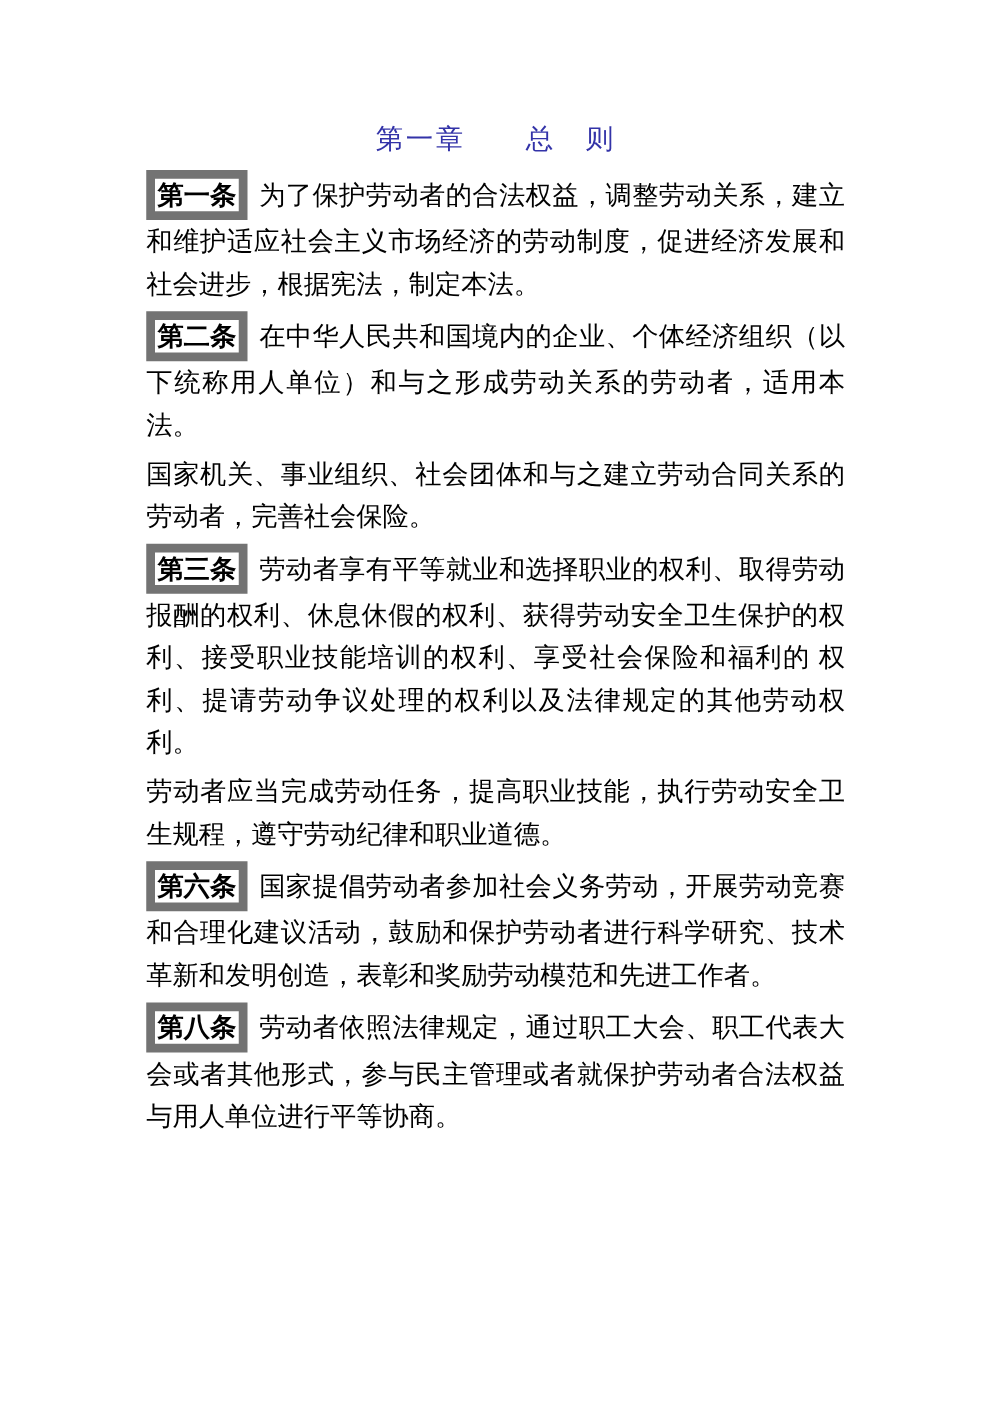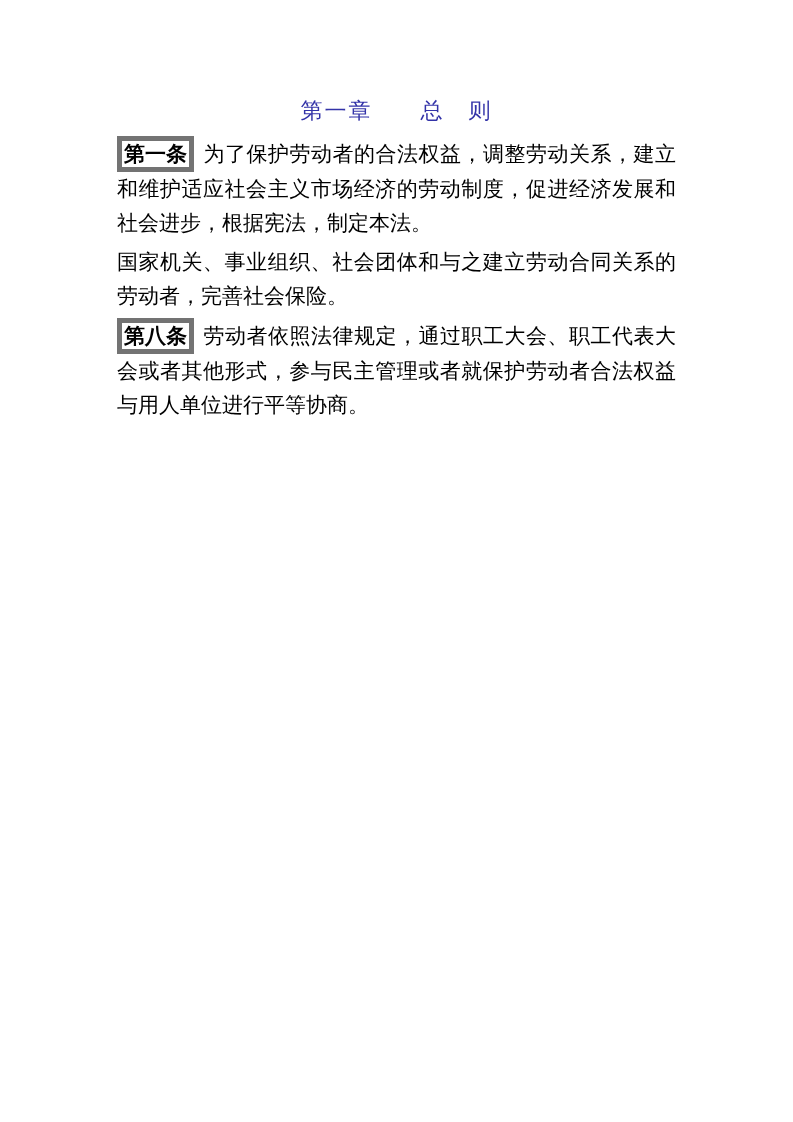--- a/index.html
+++ b/index.html
@@ -27,31 +27,35 @@
   }
   .para {
     font-size: 21px;
     line-height: 34px;
     text-align: justify;
     margin-bottom: 5px;
     word-break: break-all;
   }
   .article-num {
     display: inline-block;
-    border: 5px solid #737373;
+    border: 7px solid #737373;
     font-weight: bold;
     line-height: 26px;
     padding: 0 2px;
     margin-right: 9px;
     vertical-align: baseline;
   }
 </style>
 </head>
 <body>
 
 <div class="page">
   <h1 class="chapter-title" style="color: rgb(51, 51, 168);">第一章　　总　则</h1>
   <div id="articles">
       <p class="para"><span class="article-num">第一条</span><span>为了保护劳动者的合法权益，调整劳动关系，建立和维护适应社会主义市场经济的劳动制度，促进经济发展和社会进步，根据宪法，制定本法。</span></p>
+      <p class="para"><span class="article-num">第二条</span><span>在中华人民共和国境内的企业、个体经济组织（以下统称用人单位）和与之形成劳动关系的劳动者，适用本法。</span></p>
       <p class="para"><span>国家机关、事业组织、社会团体和与之建立劳动合同关系的劳动者，完善社会保险。</span></p>
+      <p class="para"><span class="article-num">第三条</span><span>劳动者享有平等就业和选择职业的权利、取得劳动报酬的权利、休息休假的权利、获得劳动安全卫生保护的权利、接受职业技能培训的权利、享受社会保险和福利的 权利、提请劳动争议处理的权利以及法律规定的其他劳动权利。</span></p>
+      <p class="para"><span>劳动者应当完成劳动任务，提高职业技能，执行劳动安全卫生规程，遵守劳动纪律和职业道德。</span></p>
+      <p class="para"><span class="article-num">第六条</span><span>国家提倡劳动者参加社会义务劳动，开展劳动竞赛和合理化建议活动，鼓励和保护劳动者进行科学研究、技术革新和发明创造，表彰和奖励劳动模范和先进工作者。</span></p>
       <p class="para"><span class="article-num">第八条</span><span>劳动者依照法律规定，通过职工大会、职工代表大会或者其他形式，参与民主管理或者就保护劳动者合法权益与用人单位进行平等协商。</span></p>
     </div>
 </div>
 
 </body></html>

